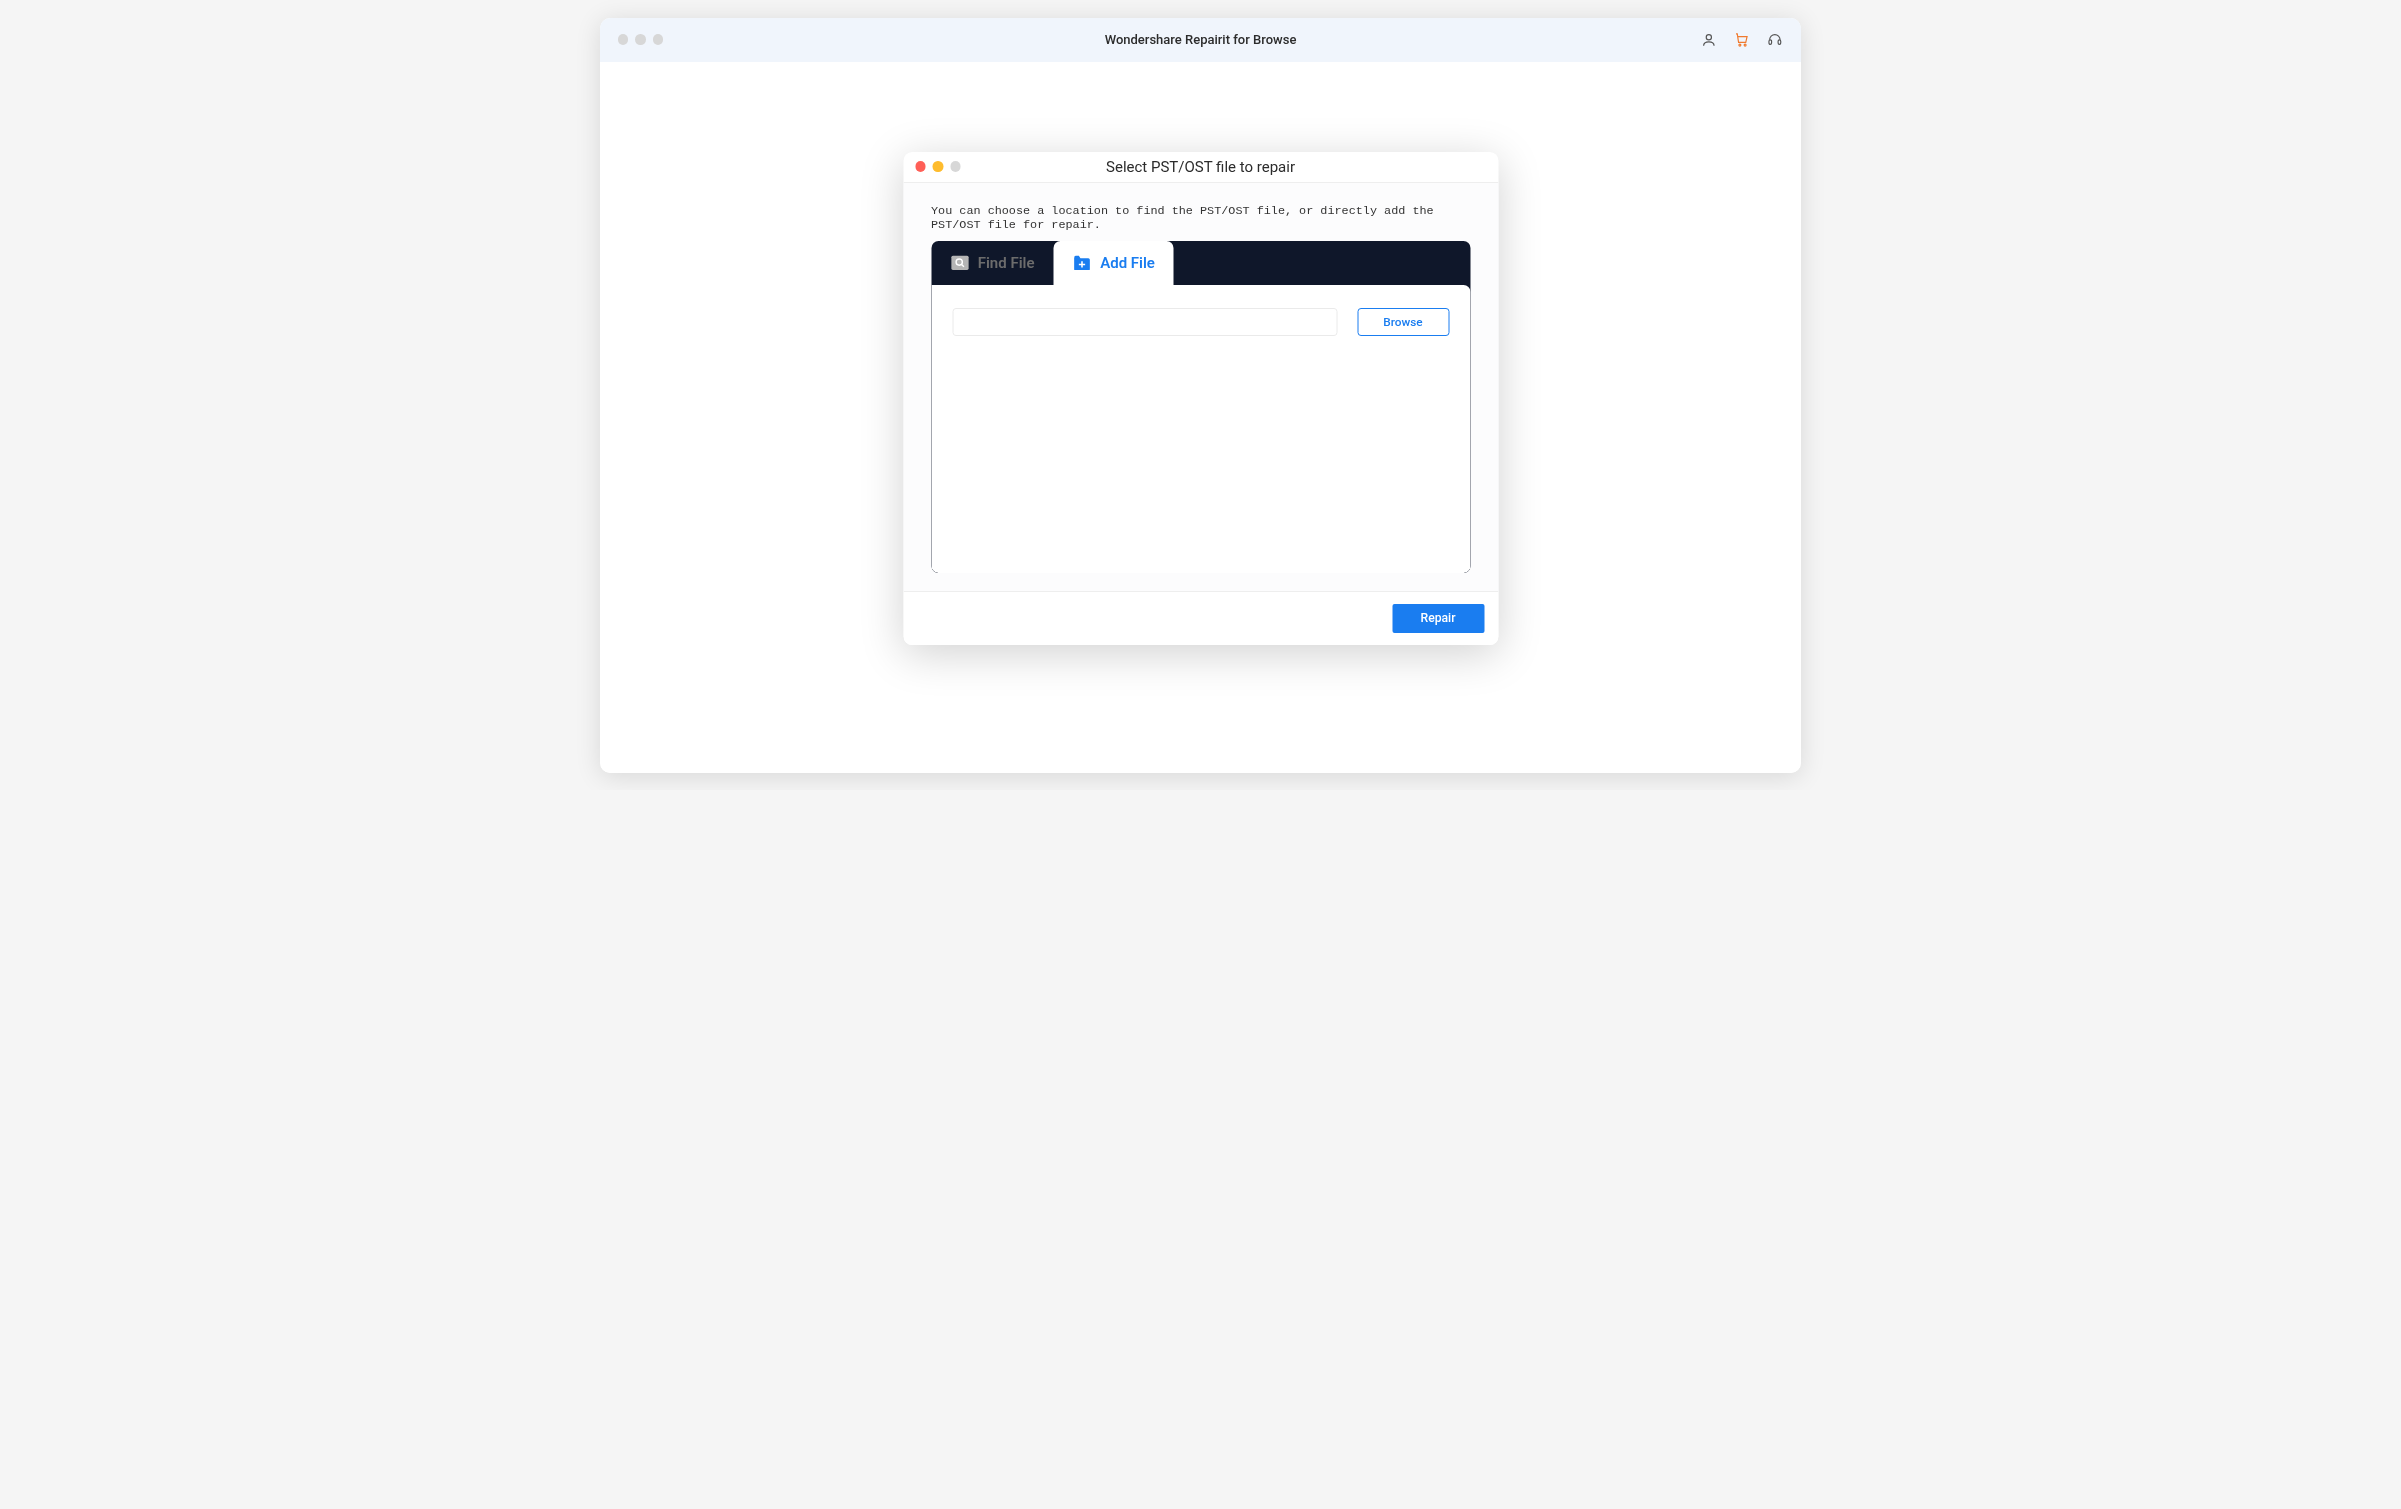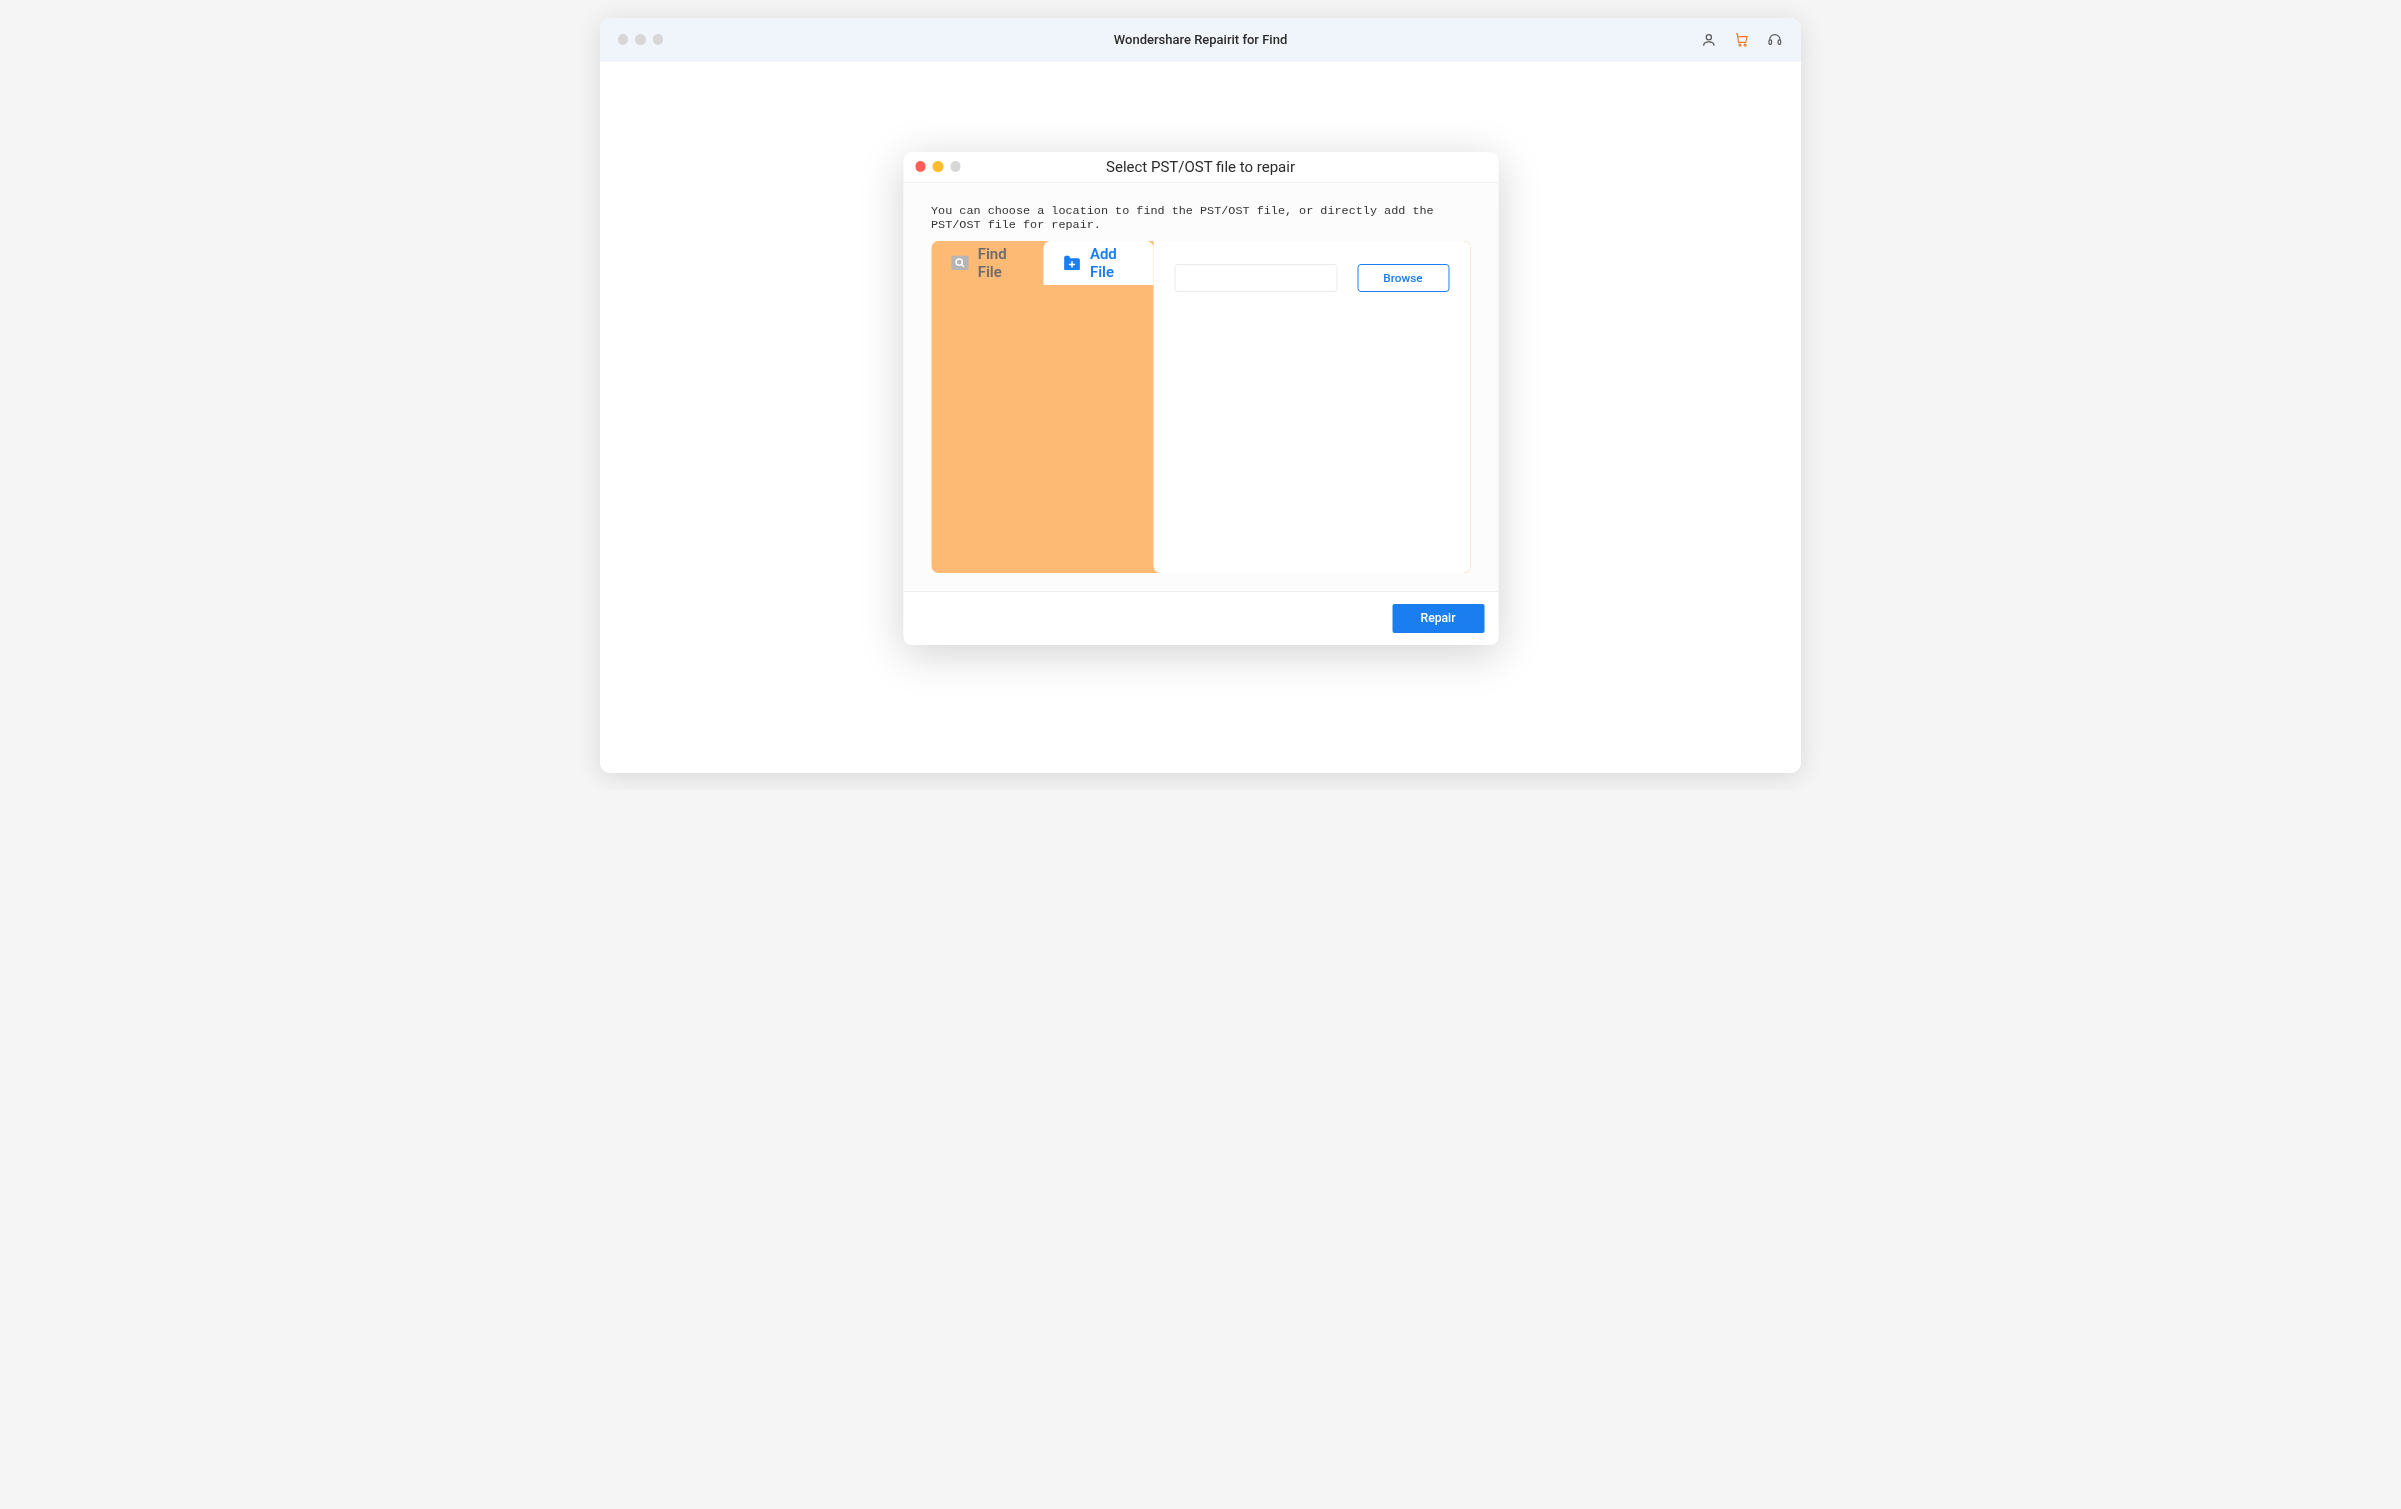--- a/index.html
+++ b/index.html
@@ -134,25 +134,25 @@
     }
     
     .instruction-text {
       font-size: 11.8px;
       color: #333;
       margin-bottom: 9px;
       font-family: Liberation Mono, monospace;
     }
     
     .tabs-container {
-      background: #fdba74;
+      background: #0f172a;
       border-radius: 7px;
       flex: 1;
       display: flex;
-      flex-direction: row;
+      flex-direction: column;
       overflow: hidden;
     }
     
     .tabs-header {
       display: flex;
       height: 44px;
     }
     
     .tab {
       display: flex;
@@ -243,21 +243,21 @@
 <body>
 
 <div class="app-window">
 
   <div class="app-titlebar">
     <div class="traffic-lights">
       <div class="traffic-light"></div>
       <div class="traffic-light"></div>
       <div class="traffic-light"></div>
     </div>
-    <div class="app-title">Wondershare Repairit for Find</div>
+    <div class="app-title">Wondershare Repairit for Browse</div>
     <div class="header-icons">
       <div class="header-icon">
         <svg width="15.7" height="15.7" viewBox="0 0 24 24" fill="none" stroke="#555" stroke-width="1.8">
           <circle cx="12" cy="8" r="4"></circle>
           <path d="M4 21c0-4 4-6 8-6s8 2 8 6"></path>
         </svg>
       </div>
       <div class="header-icon">
         <svg width="15.7" height="15.7" viewBox="0 0 24 24" fill="none" stroke="#f07a2e" stroke-width="1.8">
           <path d="M3 3h2l2 13h11l2-9H6"></path>

